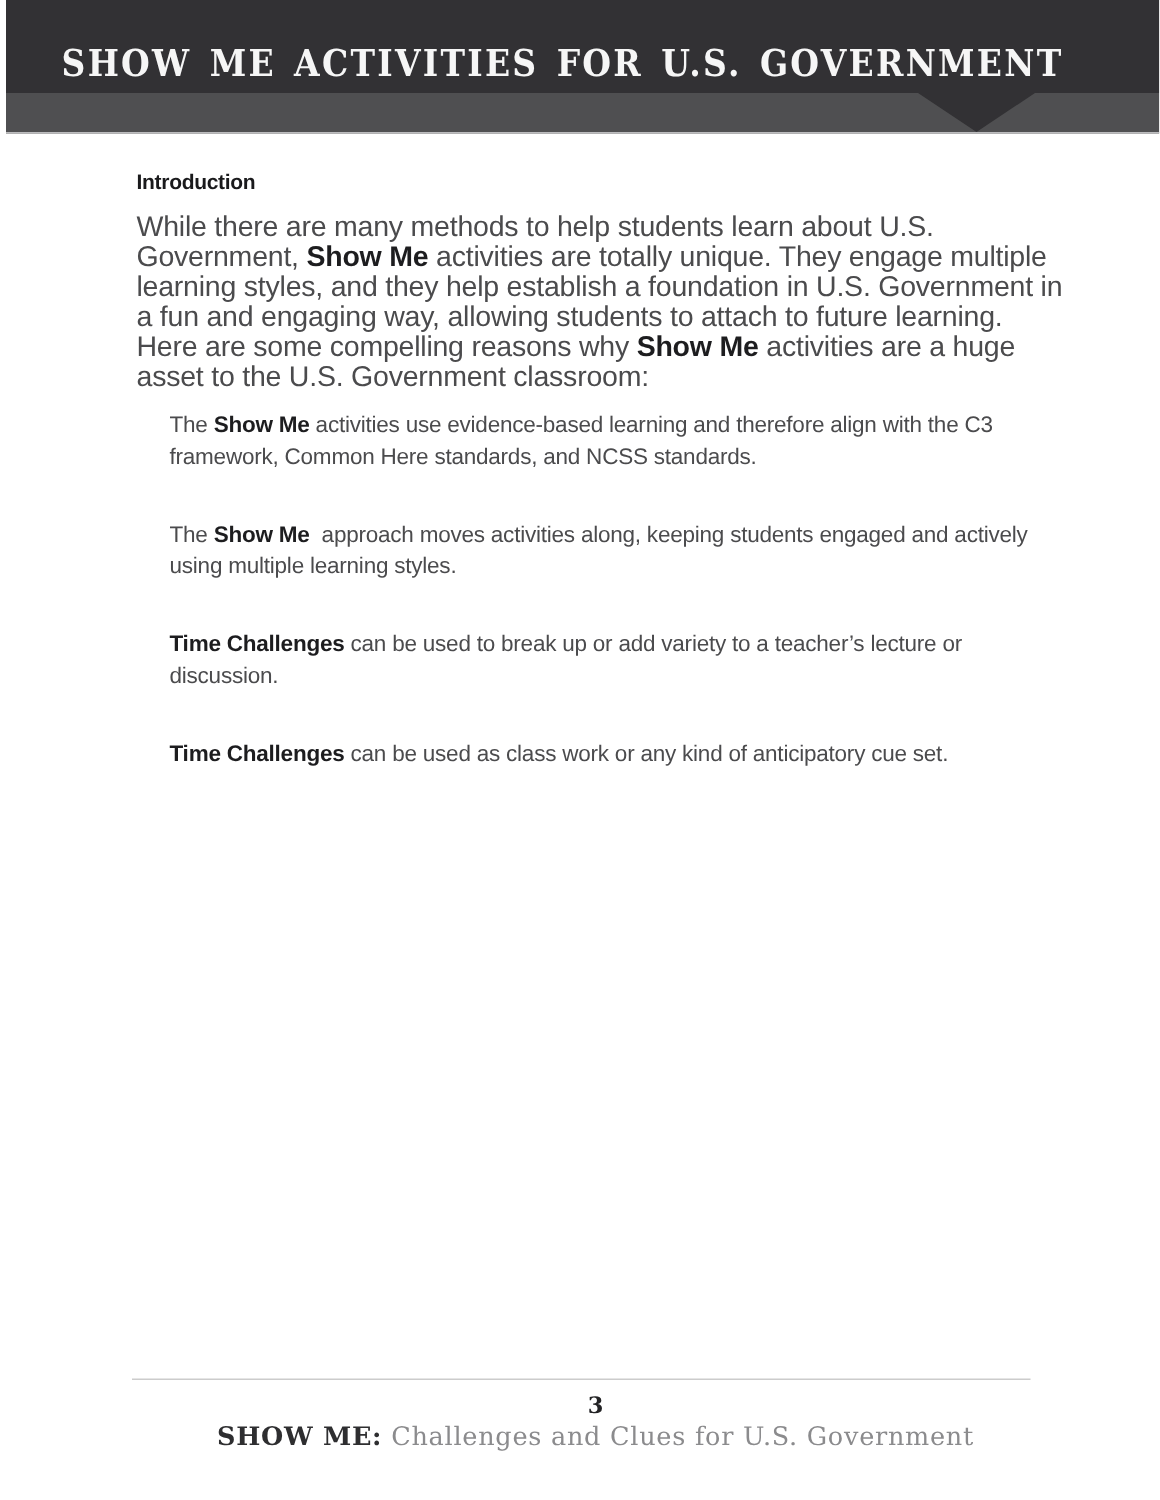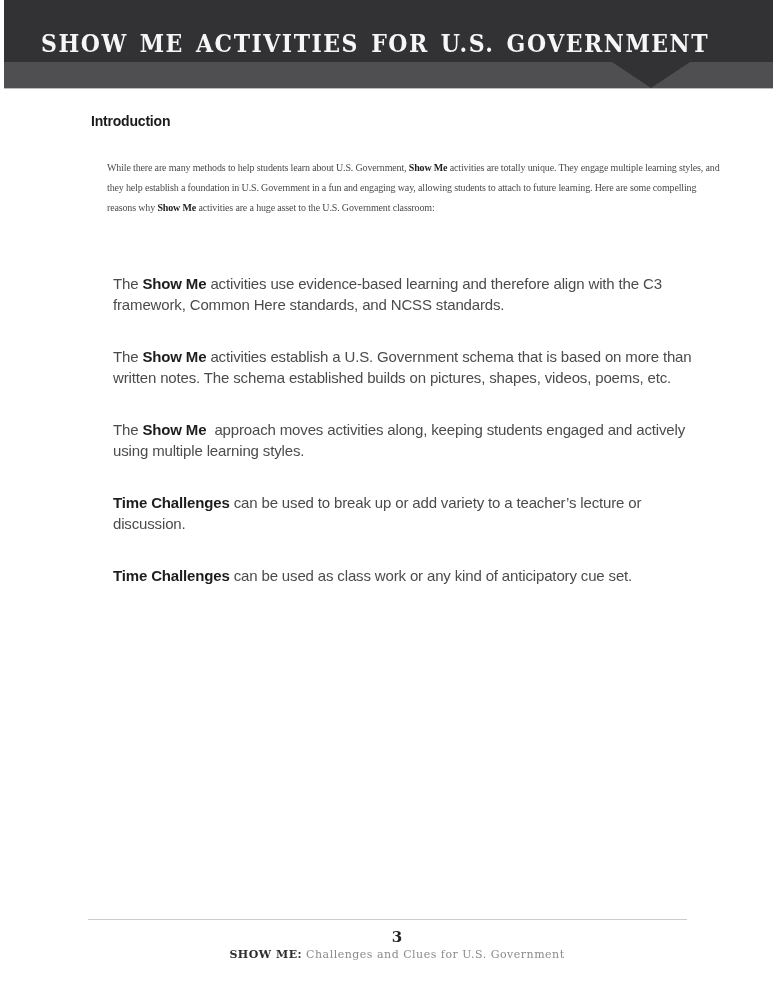--- a/index.html
+++ b/index.html
@@ -63,27 +63,26 @@
     margin: 0;
     font-size: 14px;
     font-weight: bold;
     color: #1a1a1c;
     letter-spacing: -0.2px;
   }
   .intro-para {
     position: absolute;
     top: 142px; left: 91px;
     width: 618px;
-    margin: 16px;
-    font-size: 10px;
+    margin: 0;
+    font-size: 19px;
     line-height: 20px;
     letter-spacing: -0.15px;
     color: #4b4b4d;
     white-space: pre-wrap;
-    font-family: Liberation Serif, serif;
   }
   .bullets {
     position: absolute;
     top: 274px; left: 113px;
     width: 598px;
   }
   .bullet {
     margin: 0 0 32px 0;
     font-size: 15px;
     line-height: 20.5px;
@@ -112,21 +111,21 @@
     font-weight: bold;
     font-size: 15px;
     color: #232325;
   }
   .book-title {
     position: absolute;
     top: 948px; left: 91px;
     width: 612px;
     text-align: center;
     font-family: "DejaVu Serif", serif;
-    font-size: 11px;
+    font-size: 17px;
     letter-spacing: 0.5px;
     color: #8b8b8d;
   }
   .bt-bold {
     font-weight: bold;
     color: #2e2e30;
   }
 </style>
 </head>
 <body>
@@ -141,21 +140,20 @@
     <div class="notch"></div>
   </header>
 
   <main>
     <h1 class="intro-heading">Introduction</h1>
 
     <p class="intro-para"><span>While there are many methods to help students learn about U.S. Government, </span><span class="b">Show Me</span><span> activities are totally unique. They engage multiple learning styles, and they help establish a foundation in U.S. Government in a fun and engaging way, allowing students to attach to future learning. Here are some compelling reasons why </span><span class="b">Show Me</span><span> activities are a huge asset to the U.S. Government classroom:</span></p>
 
     <div class="bullets">
       <p class="bullet"><span>The </span><span class="b">Show Me</span><span> activities use evidence-based learning and therefore align with the C3 framework, Common Here standards, and NCSS standards.</span></p>
-      <p class="bullet"><span>The </span><span class="b">Show Me</span><span> activities establish a U.S. Government schema that is based on more than written notes. The schema established builds on pictures, shapes, videos, poems, etc.</span></p>
       <p class="bullet"><span>The </span><span class="b">Show Me</span><span>  approach moves activities along, keeping students engaged and actively using multiple learning styles.</span></p>
       <p class="bullet"><span class="b">Time Challenges</span><span> can be used to break up or add variety to a teacher’s lecture or discussion.</span></p>
       <p class="bullet"><span class="b">Time Challenges</span><span> can be used as class work or any kind of anticipatory cue set.</span></p>
     </div>
   </main>
 
   <footer>
     <div class="footer-line"></div>
     <div class="page-number">3</div>
     <div class="book-title"><span class="bt-bold">SHOW ME:</span><span class="bt-rest"> Challenges and Clues for U.S. Government</span></div>

